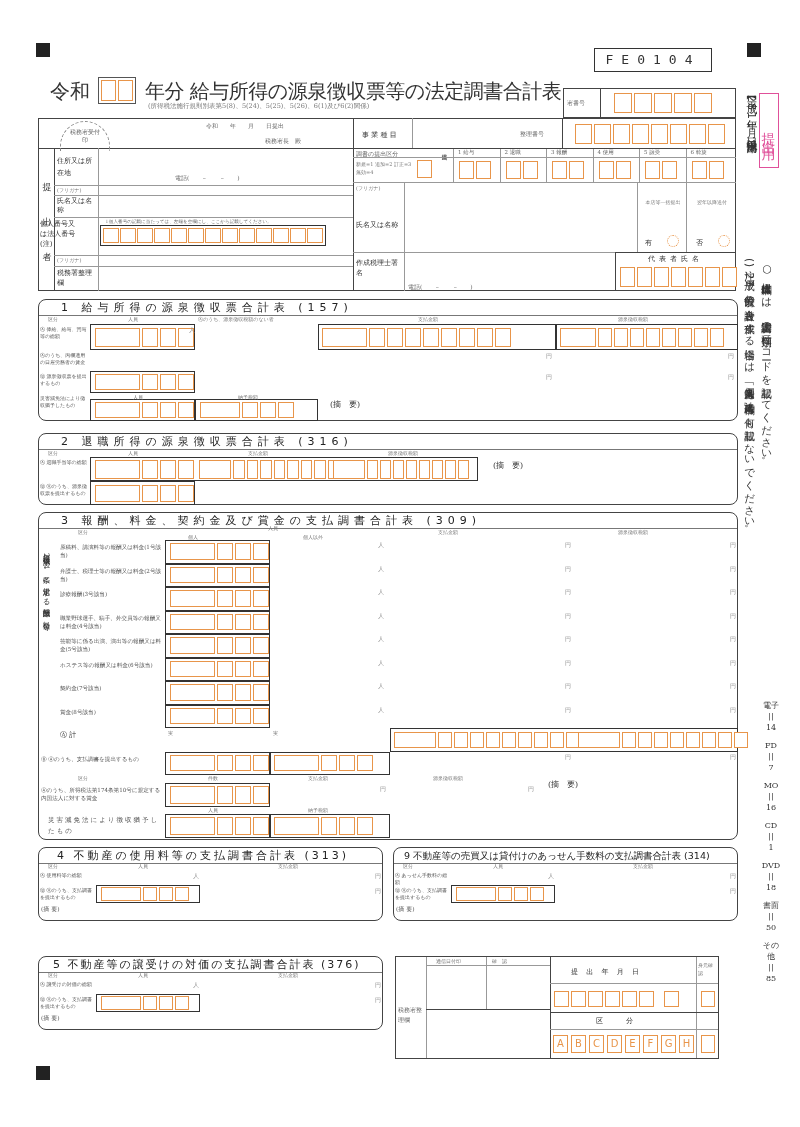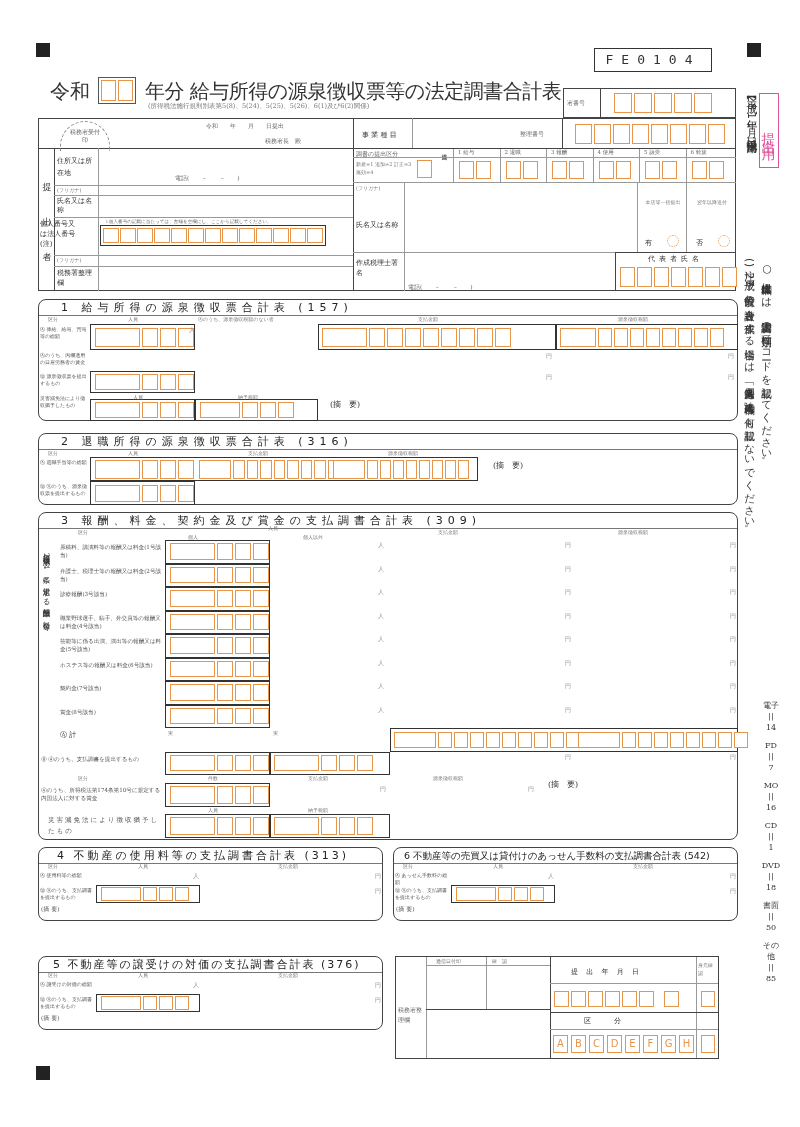--- a/index.html
+++ b/index.html
@@ -590,21 +590,21 @@
     <div style="position: absolute; left: 63px; top: 24px; height: 14px; display: flex; gap: 2px;">
       <span style="display: inline-block; width: 40px; height: 100%; border: 1.5px solid rgb(232, 149, 74); background: rgb(255, 255, 255);"></span>
       <span style="display: inline-block; width: 14px; height: 100%; border: 1.5px solid rgb(232, 149, 74); background: rgb(255, 255, 255);"></span>
       <span style="display: inline-block; width: 14px; height: 100%; border: 1.5px solid rgb(232, 149, 74); background: rgb(255, 255, 255);"></span>
       <span style="display: inline-block; width: 14px; height: 100%; border: 1.5px solid rgb(232, 149, 74); background: rgb(255, 255, 255);"></span>
     </div>
     <div style="position: absolute; left: 3px; top: 42px; font-size: 6px; color: rgb(85, 85, 85);">(摘 要)</div>
   </div>
 
 <div class="sec" style="left:393px;top:847px;width:345px;height:74px">
-  <div class="sec-title" style="letter-spacing:0px;padding-left:10px;font-size:9.5px">6 不動産等の売買又は貸付けのあっせん手数料の支払調書合計表 (542)</div>
+  <div class="sec-title" style="letter-spacing:0px;padding-left:10px;font-size:9.5px">9 不動産等の売買又は貸付けのあっせん手数料の支払調書合計表 (314)</div>
 </div>
 <div id="s6" class="abs" style="left:393px;top:863px;width:345px;height:58px">
     <div style="position: absolute; background: rgb(153, 153, 153); left: 0px; top: 7px; width: 345px;"></div>
     <div style="position: absolute; background: rgb(153, 153, 153); left: 58px; top: 0px; height: 40px;"></div>
     <div style="position: absolute; background: rgb(153, 153, 153); left: 162px; top: 0px; height: 40px;"></div>
     <div style="position: absolute; left: 10px; top: 0px; font-size: 5px; color: rgb(119, 119, 119);">区分</div>
     <div style="position: absolute; left: 100px; top: 0px; font-size: 5px; color: rgb(119, 119, 119);">人員</div>
     <div style="position: absolute; left: 240px; top: 0px; font-size: 5px; color: rgb(119, 119, 119);">支払金額</div>
     <div style="position: absolute; background: rgb(153, 153, 153); left: 0px; top: 22px; width: 345px;"></div>
     <div style="position: absolute; background: rgb(153, 153, 153); left: 0px; top: 40px; width: 345px;"></div>
@@ -667,21 +667,21 @@
     <span class="ob" style="width:15px"></span>
       <span class="ob" style="width:15px"></span>
       <span class="ob" style="width:15px"></span>
       <span class="ob" style="width:15px"></span>
       <span class="ob" style="width:15px"></span>
       <span class="ob" style="width:15px"></span>
       <span class="ob" style="width:15px;margin-left:8px"></span>
   </div>
   <div class="abs ob" style="left:305px;top:34px;width:14px;height:16px"></div>
   <div class="hl" style="left:154px;top:55px;width:168px;background:#444"></div>
-  <div class="abs t7" style="left:188px;top:59px;white-space:pre;letter-spacing:3px">区　　分</div>
+  <div class="abs t7" style="left:200px;top:59px;white-space:pre;letter-spacing:3px">区　　分</div>
   <div class="hl" style="left:154px;top:72px;width:168px"></div>
   <div id="letters" class="obox-row" style="left:157px;top:78px;height:18px;gap:3px">
       <span style="width: 15px; height: 100%; border: 1.5px solid rgb(232, 149, 74); color: rgb(232, 149, 74); font-family: &quot;DejaVu Sans&quot;, sans-serif; font-size: 10px; text-align: center; line-height: 15px;">A</span>
       <span style="width: 15px; height: 100%; border: 1.5px solid rgb(232, 149, 74); color: rgb(232, 149, 74); font-family: &quot;DejaVu Sans&quot;, sans-serif; font-size: 10px; text-align: center; line-height: 15px;">B</span>
       <span style="width: 15px; height: 100%; border: 1.5px solid rgb(232, 149, 74); color: rgb(232, 149, 74); font-family: &quot;DejaVu Sans&quot;, sans-serif; font-size: 10px; text-align: center; line-height: 15px;">C</span>
       <span style="width: 15px; height: 100%; border: 1.5px solid rgb(232, 149, 74); color: rgb(232, 149, 74); font-family: &quot;DejaVu Sans&quot;, sans-serif; font-size: 10px; text-align: center; line-height: 15px;">D</span>
       <span style="width: 15px; height: 100%; border: 1.5px solid rgb(232, 149, 74); color: rgb(232, 149, 74); font-family: &quot;DejaVu Sans&quot;, sans-serif; font-size: 10px; text-align: center; line-height: 15px;">E</span>
       <span style="width: 15px; height: 100%; border: 1.5px solid rgb(232, 149, 74); color: rgb(232, 149, 74); font-family: &quot;DejaVu Sans&quot;, sans-serif; font-size: 10px; text-align: center; line-height: 15px;">F</span>
       <span style="width: 15px; height: 100%; border: 1.5px solid rgb(232, 149, 74); color: rgb(232, 149, 74); font-family: &quot;DejaVu Sans&quot;, sans-serif; font-size: 10px; text-align: center; line-height: 15px;">G</span>
       <span style="width: 15px; height: 100%; border: 1.5px solid rgb(232, 149, 74); color: rgb(232, 149, 74); font-family: &quot;DejaVu Sans&quot;, sans-serif; font-size: 10px; text-align: center; line-height: 15px;">H</span>

